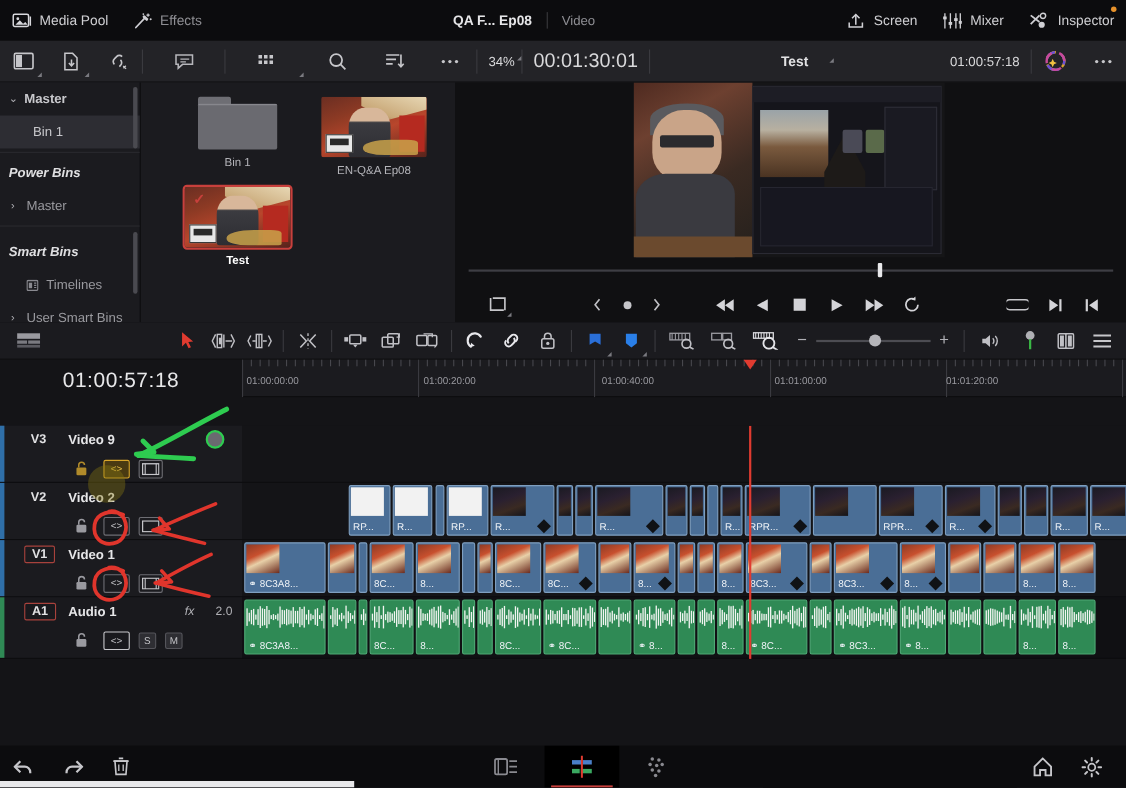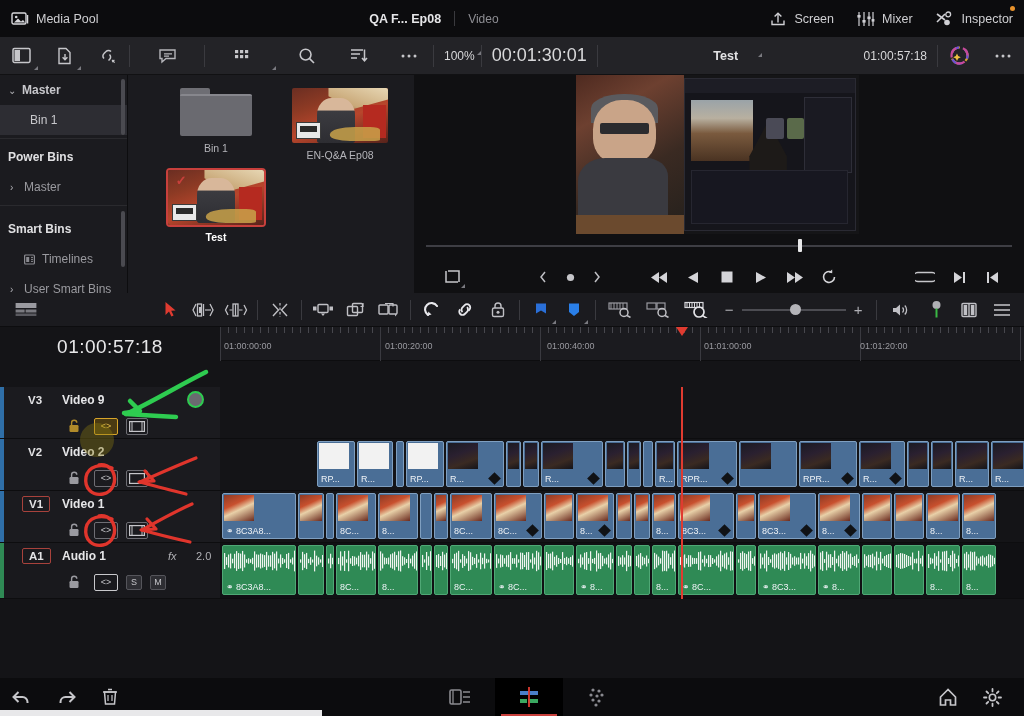--- a/index.html
+++ b/index.html
@@ -39,21 +39,21 @@
   .zoomlbl { font-size: 12px; color: #d8d8da; padding: 0 6px 0 10px; position: relative; }
   .tc-small { font-size: 18px; color: #d8d8da; padding: 0 10px; font-family: "Liberation Sans", sans-serif; }
   .tl-name { flex: 1; text-align: center; font-size: 12.5px; font-weight: bold; color: #e2e2e4; position: relative; }
   .tc-right { font-size: 12px; color: #d8d8da; padding: 0 10px; }
 
   
   .pool { position: absolute; left: 0; top: 75px; width: 414px; height: 218px; background: #1b1b1f; display: flex; }
   .pool-side { width: 128px; height: 218px; background: #1b1b1f; border-right: 1px solid #0d0d0f; position: relative; }
   .side-row { height: 30px; display: flex; align-items: center; font-size: 12px; padding-left: 8px; color: #c8c8cc; }
   .side-row.sel { background: #2d2d33; }
-  .side-row.hdr { color: #e0e0e2; font-weight: bold; }
+  .side-row.hdr { color: #e0e0e2; font-weight: bold; font-style: italic; }
   .side-row.child { padding-left: 10px; color: #9a9a9f; }
   .side-row.child2 { padding-left: 24px; color: #9a9a9f; }
   .side-sep { height: 1px; background: #2a2a2e; margin: 3px 0; }
   .chev { display: inline-block; width: 14px; color: #b0b0b5; font-size: 10px; }
   .side-scroll { position: absolute; right: 2px; top: 4px; width: 4px; height: 56px; background: #4a4a50; border-radius: 2px; }
   .side-scroll2 { position: absolute; right: 2px; top: 136px; width: 4px; height: 56px; background: #4a4a50; border-radius: 2px; }
 
   .pool-grid { flex: 1; padding: 13px 0 0 26px; display: flex; flex-wrap: wrap; align-content: flex-start; gap: 0; }
   .pool-item { width: 124px; display: flex; flex-direction: column; align-items: center; margin-bottom: 9px; }
   .thumb { width: 96px; height: 55px; border-radius: 2px; position: relative; overflow: hidden; }
@@ -182,20 +182,32 @@
       <span>
         <svg width="18" height="15" viewBox="0 0 18 15">
             <rect x="1" y="2" width="14" height="11" rx="1.5" fill="none" stroke="#d8d8dc" stroke-width="1.4"></rect>
             <circle cx="5.2" cy="6" r="1.3" fill="#d8d8dc"></circle>
             <path d="M3 11.5 L7 7.5 L10 10.5 L12 9 L14.2 11.5 Z" fill="#d8d8dc"></path>
             <path d="M16.6 4 v8.5" stroke="#d8d8dc" stroke-width="1.3"></path>
           </svg>
       </span>
       <span class="tb-label">Media Pool</span>
     </div>
+    <div class="tb-item">
+      <span>
+        <svg width="18" height="16" viewBox="0 0 18 16">
+            <path d="M2.5 14 L11 5" stroke="#cfcfd4" stroke-width="1.6" stroke-linecap="round"></path>
+            <path d="M10 4.2 l2.4 2.4" stroke="#cfcfd4" stroke-width="2.6" stroke-linecap="round"></path>
+            <path d="M13.6 1.2 v3 M12.1 2.7 h3" stroke="#cfcfd4" stroke-width="1.1"></path>
+            <circle cx="16" cy="6.4" r="0.9" fill="#cfcfd4"></circle>
+            <circle cx="9.3" cy="1.8" r="0.8" fill="#cfcfd4"></circle>
+          </svg>
+      </span>
+      <span class="tb-label dim">Effects</span>
+    </div>
     <div class="tb-spacer"></div>
     <span class="proj-title">QA F... Ep08</span>
     <span class="proj-div"></span>
     <span class="proj-state">Video</span>
     <div class="tb-spacer"></div>
     <div class="tb-item">
       <span>
         <svg width="18" height="16" viewBox="0 0 18 16">
             <path d="M3 9.5 v4 h12 v-4" fill="none" stroke="#d0d0d4" stroke-width="1.4"></path>
             <path d="M9 11.5 V2.5" stroke="#d0d0d4" stroke-width="1.4"></path>
@@ -289,21 +301,21 @@
       <svg width="18" height="6" viewBox="0 0 18 6">
           <g fill="#c6c6ca">
             <circle cx="3" cy="3" r="1.5"></circle>
             <circle cx="9" cy="3" r="1.5"></circle>
             <circle cx="15" cy="3" r="1.5"></circle>
           </g>
         </svg>
     </div>
     <div class="mpb-sep"></div>
     <div class="zoomlbl">
-      <span>100%</span>
+      <span>34%</span>
       <span class="corner" style="right:0;bottom:8px"></span>
     </div>
     <div class="mpb-sep"></div>
     <div class="tc-small">00:01:30:01</div>
     <div class="mpb-sep"></div>
     <div class="tl-name">
       <span>Test</span>
       <span class="corner" style="right:calc(50% - 36px);bottom:6px"></span>
     </div>
     <div class="tc-right">01:00:57:18</div>

